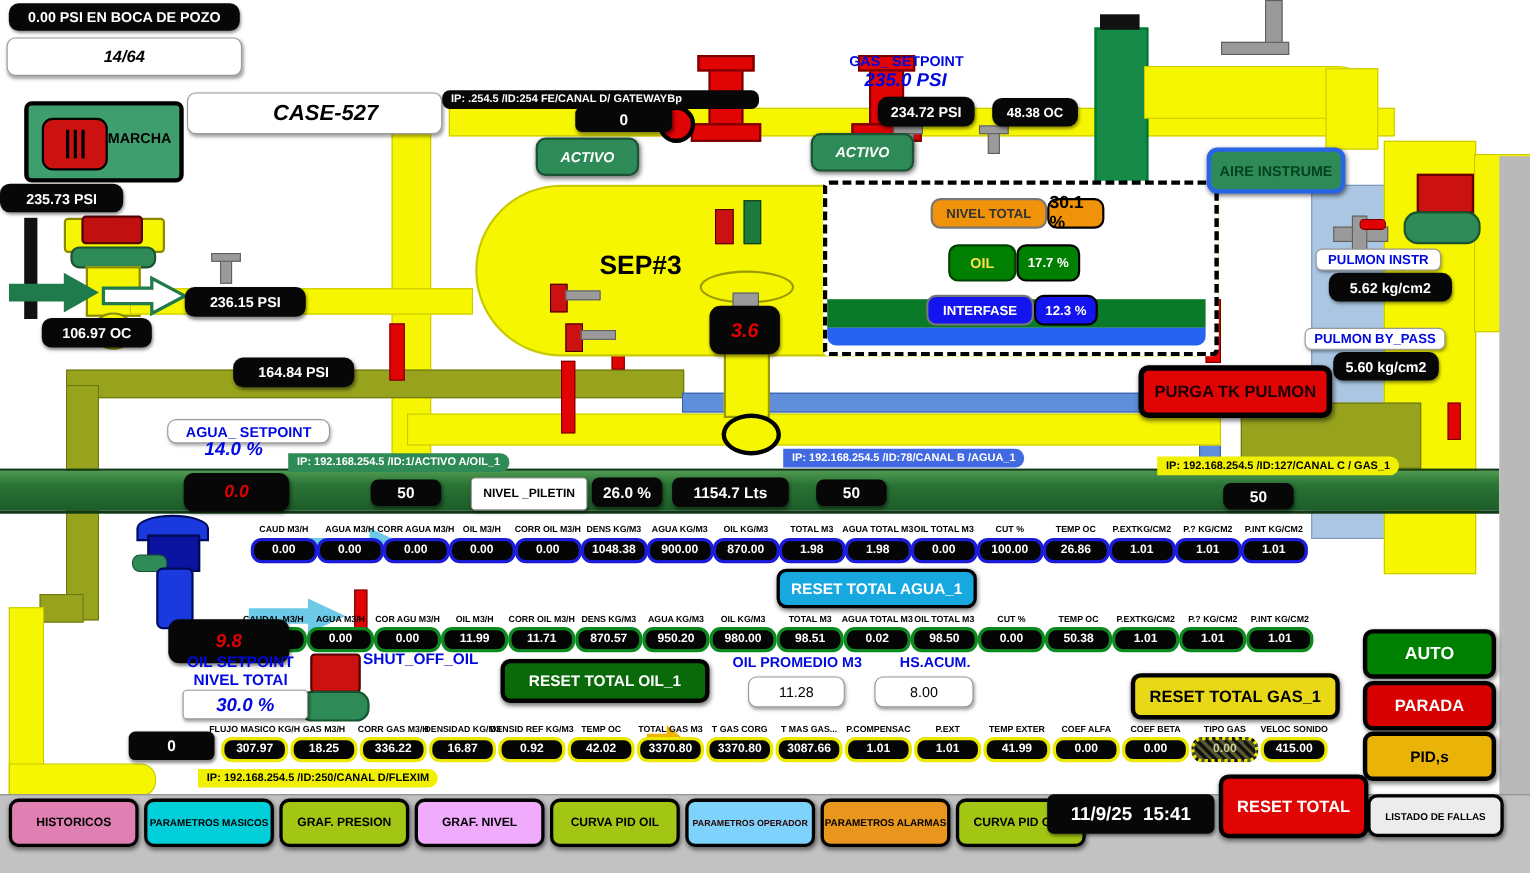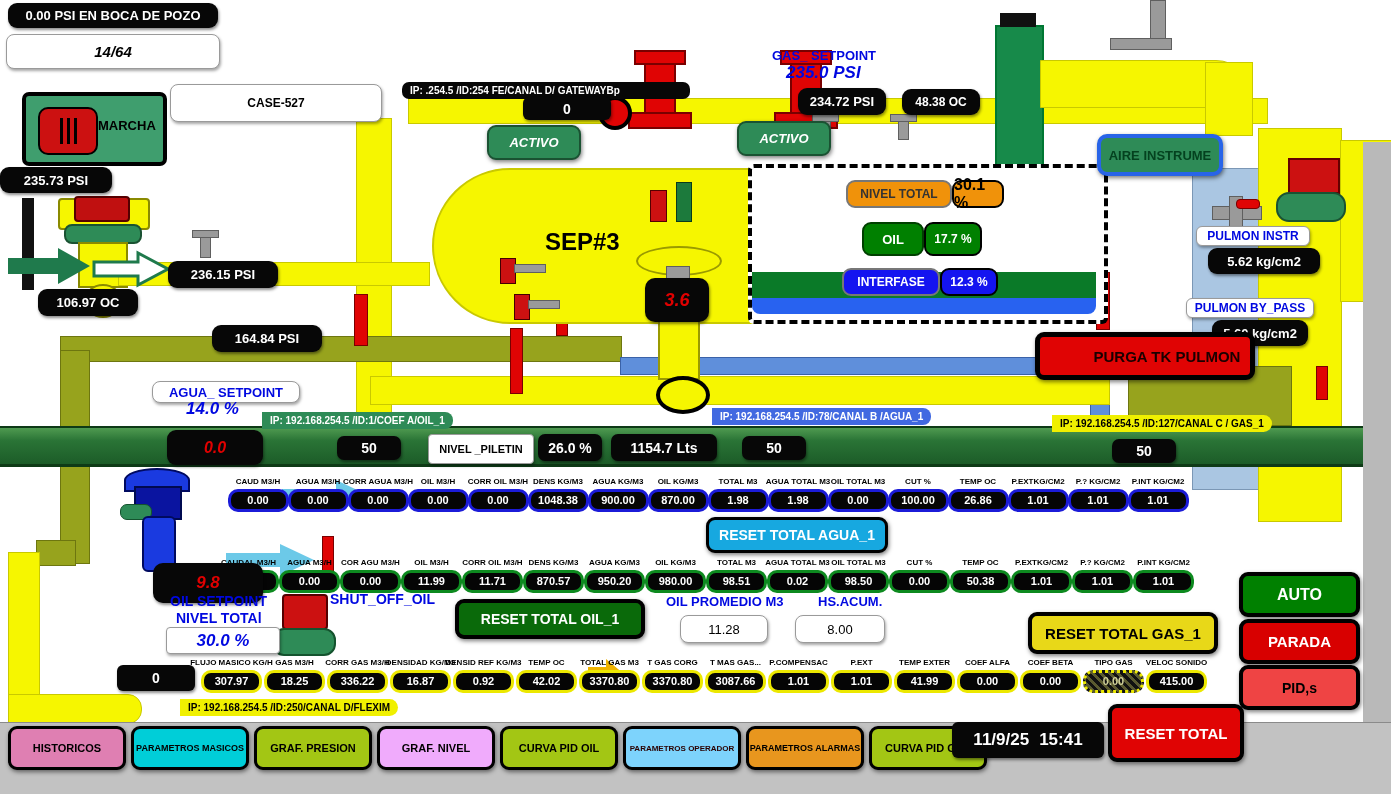--- a/index.html
+++ b/index.html
@@ -168,21 +168,21 @@
     </div>
 
   <div class="abs" style="left:22px;top:92px;width:137px;height:66px;background:#3f9e6e;border:4px solid #000;border-radius:7px;">
     <div style="position:absolute;left:12px;top:11px;width:56px;height:44px;background:#cc1111;border:2px solid #000;border-radius:10px;display:flex;align-items:center;justify-content:center;gap:4px;">
       <div style="width:3px;height:26px;background:#000;"></div>
         <div style="width:3px;height:26px;background:#000;"></div>
         <div style="width:3px;height:26px;background:#000;"></div>
     </div>
     <div style="position:absolute;left:72px;top:22px;font-weight:bold;font-size:13px;color:#000;">MARCHA</div>
   </div>
-  <div class="wbox" style="left:170px;top:84px;width:210px;height:36px;font-size:12px;">
+  <div class="wbox" style="left:170px;top:84px;width:210px;height:36px;font-size:20px;font-style:italic;padding-left:20px;">
       <span>CASE-527</span>
     </div>
 
   <div class="ippill" style="left:402px;top:82px;background:#070707;width:272px;">
       <span>IP: .254.5 /ID:254 FE/CANAL D/ GATEWAYBp</span>
     </div>
   <div class="pillb" style="left:523px;top:97px;width:88px;height:23px;font-size:14px;border-radius:6px;">
       <span>0</span>
     </div>
 
@@ -219,21 +219,21 @@
 
   <div class="dashpanel">
     <div class="abs" style="left:0;top:104px;width:344px;height:26px;background:#0a7a28;"></div>
     <div class="abs" style="left:0;top:130px;width:344px;height:16px;background:#2862f0;border-radius:0 0 8px 8px;"></div>
     <div class="smallpill" style="left:94px;top:12px;width:102px;height:24px;background:#f0920a;border:2px solid #777;color:#333;font-size:12px;">
         <span>NIVEL TOTAL</span>
       </div>
     <div class="smallpill" style="left:200px;top:12px;width:48px;height:24px;background:#f0920a;border:2px solid #000;color:#000;font-size:16px;">
         <span>30.1 %</span>
       </div>
-    <div class="smallpill" style="left:110px;top:54px;width:58px;height:30px;background:#008000;border:2px solid #004000;color:#ffffff;font-size:13px;">
+    <div class="smallpill" style="left:110px;top:54px;width:58px;height:30px;background:#008000;border:2px solid #004000;color:#fde047;font-size:13px;">
         <span>OIL</span>
       </div>
     <div class="smallpill" style="left:172px;top:54px;width:54px;height:30px;background:#008000;border:2px solid #000;color:#fff;font-size:12px;">
         <span>17.7 %</span>
       </div>
     <div class="smallpill" style="left:90px;top:100px;width:94px;height:24px;background:#1414f0;border:2px solid #777;color:#fff;font-size:12px;">
         <span>INTERFASE</span>
       </div>
     <div class="smallpill" style="left:188px;top:100px;width:54px;height:24px;background:#1414f0;border:2px solid #000;color:#fff;font-size:12px;">
         <span>12.3 %</span>
@@ -252,31 +252,31 @@
     </div>
   <div class="pillb" style="left:1208px;top:248px;width:112px;height:26px;font-size:13px;">
       <span>5.62 kg/cm2</span>
     </div>
   <div class="wbox" style="left:1186px;top:298px;width:126px;height:18px;font-size:12px;color:#0008e0;border-radius:6px;">
       <span>PULMON BY_PASS</span>
     </div>
   <div class="pillb" style="left:1212px;top:320px;width:96px;height:26px;font-size:13px;">
       <span>5.60 kg/cm2</span>
     </div>
-  <div class="btn" style="left:1035px;top:332px;width:166px;height:38px;background:#e00404;border:5px solid #000;color:#1a0000;font-size:15px;padding-left:44px;">
+  <div class="btn" style="left:1035px;top:332px;width:166px;height:38px;background:#e00404;border:5px solid #000;color:#1a0000;font-size:15px;">
       <span>PURGA TK PULMON</span>
     </div>
 
   <div class="wbox" style="left:152px;top:381px;width:146px;height:20px;font-size:13px;color:#0008e0;border-radius:8px;">
       <span>AGUA_ SETPOINT</span>
     </div>
   <div class="bluetxt" style="left:186px;top:399px;font-size:17px;font-style:italic;">14.0 %</div>
 
   <div class="ippill" style="left:262px;top:412px;background:#2e8b57;border-radius:0 8px 8px 0;">
-      <span>IP: 192.168.254.5 /ID:1/COEF A/OIL_1</span>
+      <span>IP: 192.168.254.5 /ID:1/ACTIVO A/OIL_1</span>
     </div>
   <div class="ippill" style="left:712px;top:408px;background:#4169e1;border-radius:0 8px 8px 0;">
       <span>IP: 192.168.254.5 /ID:78/CANAL B /AGUA_1</span>
     </div>
   <div class="ippill" style="left:1052px;top:415px;background:#f0f000;color:#000;border-radius:0 10px 10px 0;">
       <span>IP: 192.168.254.5 /ID:127/CANAL C / GAS_1</span>
     </div>
   <div class="ippill" style="left:180px;top:699px;background:#f0f000;color:#000;border-radius:0 10px 10px 0;">
       <span>IP: 192.168.254.5 /ID:250/CANAL D/FLEXIM</span>
     </div>
@@ -534,35 +534,38 @@
         <div class="meas-value cell-yellow">415.00</div>
       </div>
     </div>
 
   <div class="btn" style="left:1239px;top:572px;width:113px;height:37px;background:#008000;border:4px solid #000;color:#fff;font-size:16px;">
       <span>AUTO</span>
     </div>
   <div class="btn" style="left:1239px;top:619px;width:113px;height:37px;background:#d80000;border:4px solid #000;color:#fff;font-size:15px;">
       <span>PARADA</span>
     </div>
-  <div class="btn" style="left:1239px;top:665px;width:113px;height:37px;background:#ef4444;border:4px solid #000;color:#000;font-size:14px;">
+  <div class="btn" style="left:1239px;top:665px;width:113px;height:37px;background:#eab308;border:4px solid #000;color:#000;font-size:14px;">
       <span>PID,s</span>
     </div>
 
   <div class="abs" style="left:8px;top:726px;display:flex;gap:5px;">
       <div style="width: 112px; height: 38px; display: flex; align-items: center; justify-content: center; font-weight: bold; border: 3px solid rgb(0, 0, 0); border-radius: 9px; box-shadow: rgba(0, 0, 0, 0.5) 1px 2px 4px; background: rgb(223, 127, 178); color: rgb(0, 0, 0); font-size: 11px; text-align: center; cursor: pointer;">HISTORICOS</div>
       <div style="width: 112px; height: 38px; display: flex; align-items: center; justify-content: center; font-weight: bold; border: 3px solid rgb(0, 0, 0); border-radius: 9px; box-shadow: rgba(0, 0, 0, 0.5) 1px 2px 4px; background: rgb(0, 206, 216); color: rgb(0, 0, 0); font-size: 9px; text-align: center; cursor: pointer;">PARAMETROS MASICOS</div>
       <div style="width: 112px; height: 38px; display: flex; align-items: center; justify-content: center; font-weight: bold; border: 3px solid rgb(0, 0, 0); border-radius: 9px; box-shadow: rgba(0, 0, 0, 0.5) 1px 2px 4px; background: rgb(163, 198, 20); color: rgb(0, 0, 0); font-size: 11px; text-align: right; cursor: pointer;">GRAF. PRESION</div>
       <div style="width: 112px; height: 38px; display: flex; align-items: center; justify-content: center; font-weight: bold; border: 3px solid rgb(0, 0, 0); border-radius: 9px; box-shadow: rgba(0, 0, 0, 0.5) 1px 2px 4px; background: #f0abfc; color: rgb(0, 0, 0); font-size: 11px; text-align: center; cursor: pointer;">GRAF. NIVEL</div>
       <div style="width: 112px; height: 38px; display: flex; align-items: center; justify-content: center; font-weight: bold; border: 3px solid rgb(0, 0, 0); border-radius: 9px; box-shadow: rgba(0, 0, 0, 0.5) 1px 2px 4px; background: rgb(163, 198, 20); color: rgb(0, 0, 0); font-size: 11px; text-align: center; cursor: pointer;">CURVA PID OIL</div>
       <div style="width: 112px; height: 38px; display: flex; align-items: center; justify-content: center; font-weight: bold; border: 3px solid rgb(0, 0, 0); border-radius: 9px; box-shadow: rgba(0, 0, 0, 0.5) 1px 2px 4px; background: #7dd3fc; color: rgb(42, 0, 0); font-size: 8px; text-align: center; cursor: pointer;">PARAMETROS OPERADOR</div>
       <div style="width: 112px; height: 38px; display: flex; align-items: center; justify-content: center; font-weight: bold; border: 3px solid rgb(0, 0, 0); border-radius: 9px; box-shadow: rgba(0, 0, 0, 0.5) 1px 2px 4px; background: rgb(232, 150, 30); color: rgb(0, 0, 0); font-size: 9px; text-align: center; cursor: pointer;">PARAMETROS ALARMAS</div>
       <div style="width: 112px; height: 38px; display: flex; align-items: center; justify-content: center; font-weight: bold; border: 3px solid rgb(0, 0, 0); border-radius: 9px; box-shadow: rgba(0, 0, 0, 0.5) 1px 2px 4px; background: rgb(163, 198, 20); color: rgb(0, 0, 0); font-size: 11px; text-align: center; cursor: pointer;">CURVA PID GAS</div>
     </div>
   <div class="pillb" style="left:952px;top:722px;width:152px;height:36px;font-size:17px;border-radius:6px;gap:10px;">
     <span>11/9/25</span>
     <span>15:41</span>
   </div>
   <div class="btn" style="left:1108px;top:704px;width:128px;height:50px;background:#e00404;border:4px solid #000;color:#fff;font-size:15px;">
       <span>RESET TOTAL</span>
     </div>
+  <div class="btn" style="left:1243px;top:722px;width:118px;height:33px;background:#ececec;border:3px solid #000;color:#000;font-size:9px;">
+      <span>LISTADO DE FALLAS</span>
+    </div>
 
 </div>
 
 </body></html>

